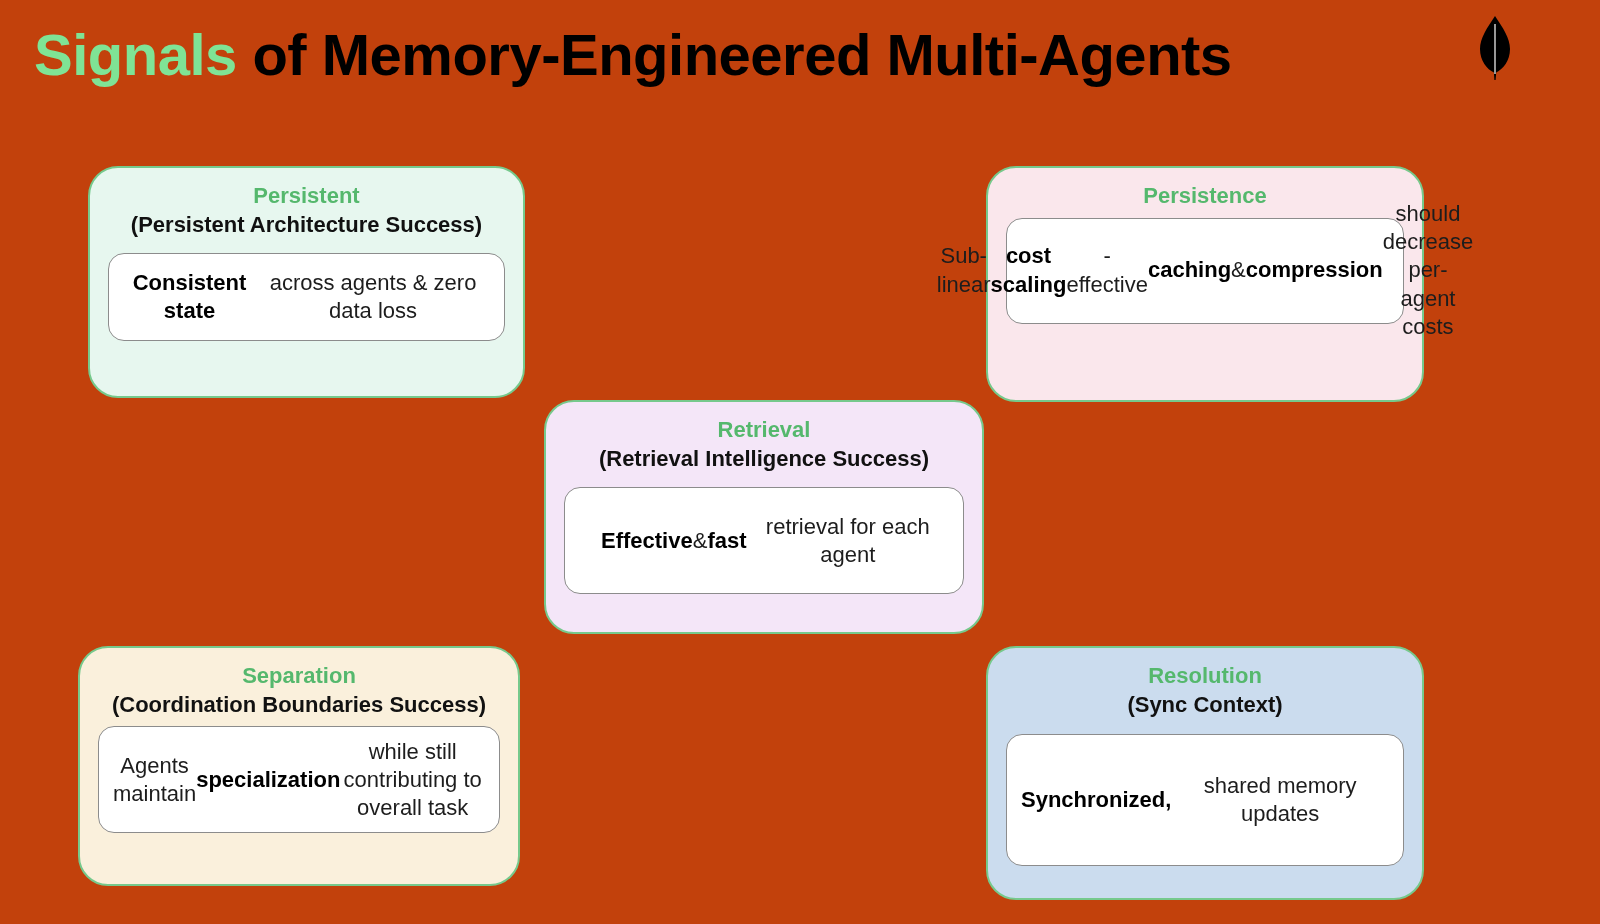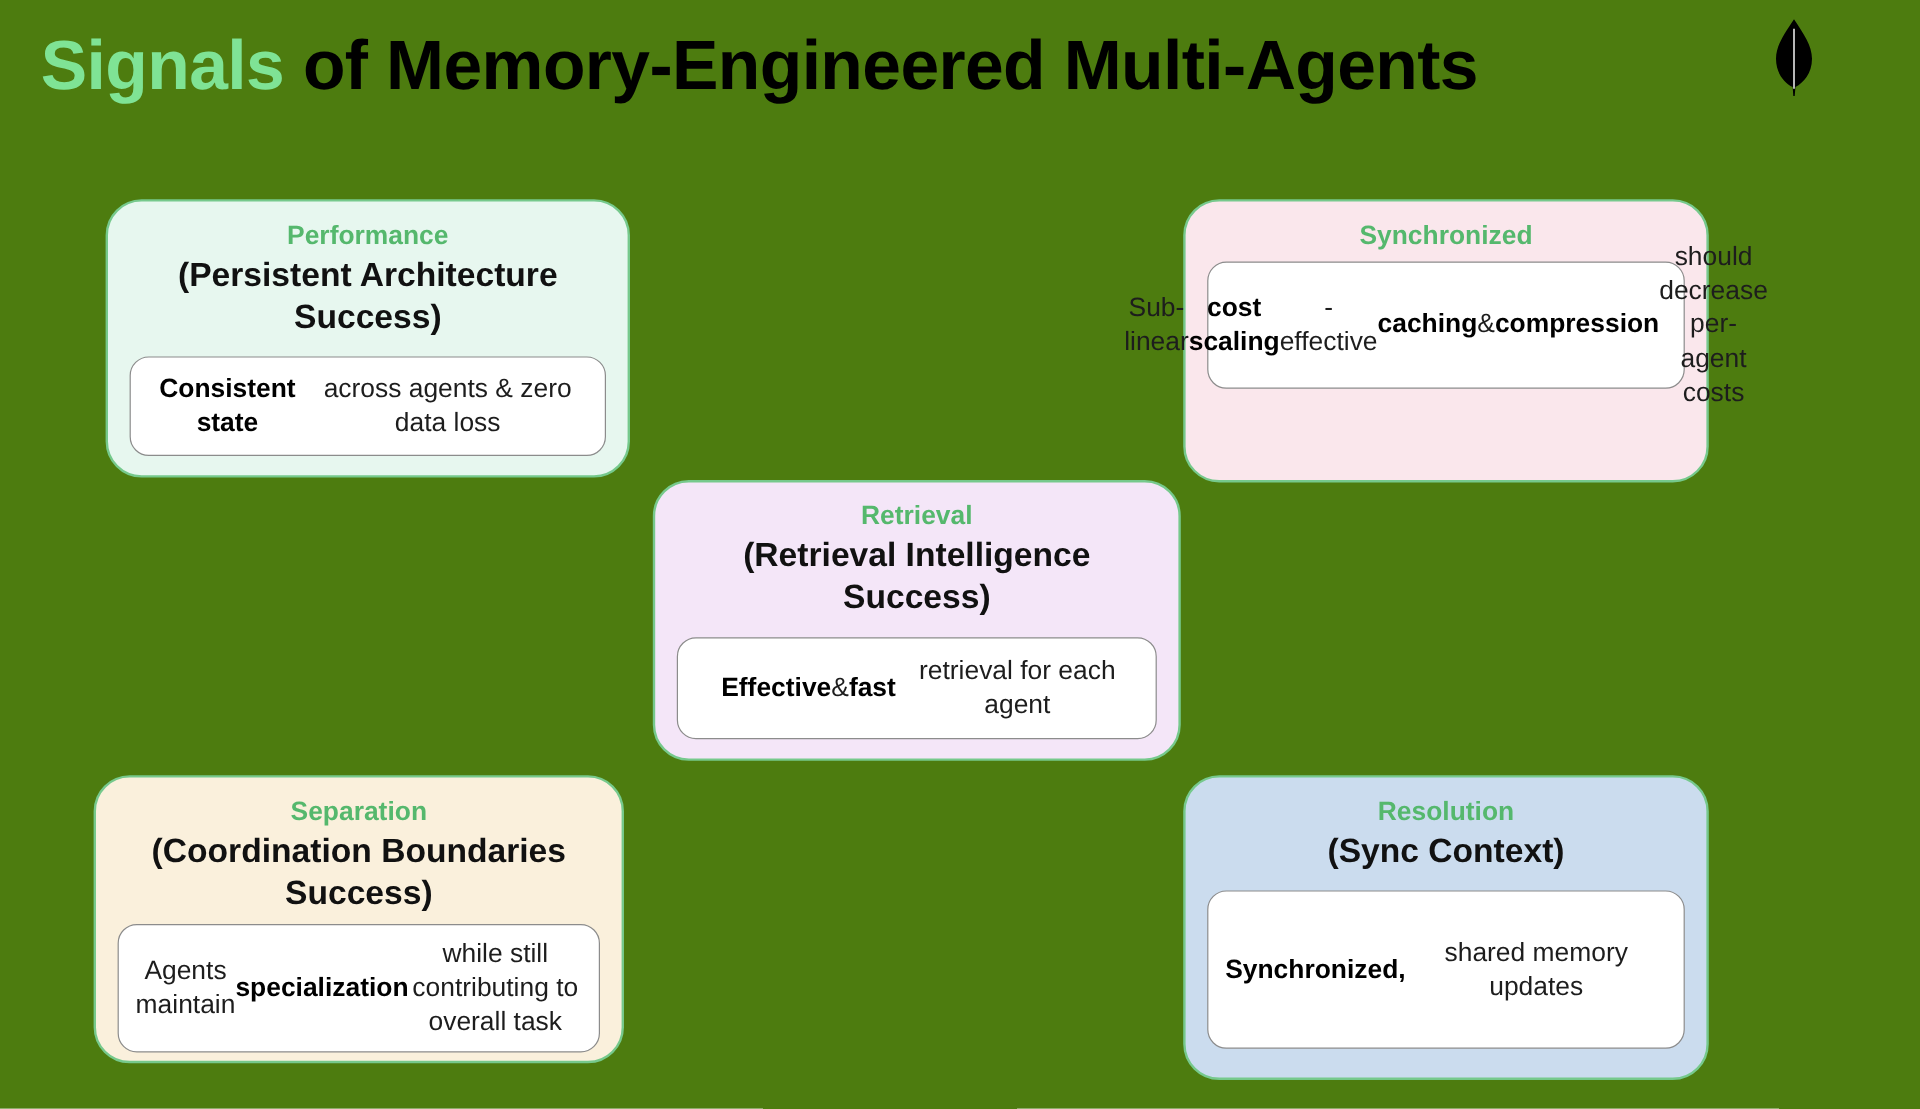--- a/index.html
+++ b/index.html
@@ -2,21 +2,21 @@
 <html><head>
 <meta charset="utf-8">
 <style>
   * { margin:0; padding:0; box-sizing:border-box; }
   html, body {
     width:1600px; height:924px;
     background:#ffffff;
     font-family:"Liberation Sans", sans-serif;
     overflow:hidden;
   }
-  .slide { position:relative; width:1600px; height:924px; background:#4d7c0f; }
+  .slide { position:relative; width:1600px; height:924px; background:#c2410c; }
 
   
   .title {
     position:absolute; left:34px; top:22px;
     font-size:58px; font-weight:700; letter-spacing:-0.5px;
     color:#000; white-space:nowrap; line-height:1.15;
   }
   .title .accent { color:#7FE395; }
 
   
@@ -29,21 +29,21 @@
     border-radius:30px;
     padding:14px 18px 16px 18px;
     display:flex; flex-direction:column; align-items:center;
   }
   .card-title {
     font-size:22px; font-weight:700;
     color:#55B86D;
     text-align:center; line-height:1.25;
   }
   .card-subtitle {
-    font-size:28px; font-weight:700;
+    font-size:22px; font-weight:700;
     color:#111; text-align:center; line-height:1.27;
     margin-top:1px;
   }
   .card-body {
     background:#ffffff;
     border:1.6px solid #8c8c8c;
     border-radius:16px;
     width:100%;
     display:flex; align-items:center; justify-content:center;
     text-align:center;
@@ -83,27 +83,27 @@
   </h1>
 
   <div class="logo">
     <svg viewBox="0 0 46 68" width="46" height="68" aria-hidden="true">
       <path d="M23 2 C31 14 38 24 38 35 C38 47 31 55 24.2 58.5 L23.6 66 L22.4 66 L21.9 58.6 C15 55.2 8 47 8 35 C8 24 15 14 23 2 Z" fill="#000000"></path>
       <path d="M23 10 L23 60" stroke="#FFFFFF" stroke-width="1.4" fill="none" opacity="0.85"></path>
     </svg>
   </div>
 
   <div class="card" id="card-persistence" style="background: rgb(231, 247, 239); border-color: rgb(118, 201, 140);">
-    <div class="card-title" style="color: rgb(85, 184, 109);">Performance</div>
+    <div class="card-title" style="color: rgb(85, 184, 109);">Persistent</div>
     <div class="card-subtitle">(Persistent Architecture Success)</div>
     <div class="card-body" style="border-color: rgb(140, 140, 140); background: rgb(255, 255, 255);"><b>Consistent state</b> across agents &amp; zero data loss</div>
   </div>
 
   <div class="card" id="card-optimization" style="background: rgb(250, 231, 236); border-color: rgb(118, 201, 140);">
-    <div class="card-title" style="color: rgb(85, 184, 109);">Synchronized</div>
+    <div class="card-title" style="color: rgb(85, 184, 109);">Persistence</div>
     <div class="card-body" style="border-color: rgb(140, 140, 140); background: rgb(255, 255, 255);">Sub-linear <b>cost scaling</b> - effective <b>caching</b> &amp; <b>compression</b> should decrease per-agent costs</div>
   </div>
 
   <div class="card" id="card-retrieval" style="background: rgb(244, 230, 248); border-color: rgb(118, 201, 140);">
     <div class="card-title" style="color: rgb(85, 184, 109);">Retrieval</div>
     <div class="card-subtitle">(Retrieval Intelligence Success)</div>
     <div class="card-body" style="border-color: rgb(140, 140, 140); background: rgb(255, 255, 255);"><b>Effective</b> &amp; <b>fast</b> retrieval for each agent</div>
   </div>
 
   <div class="card" id="card-separation" style="background: rgb(250, 240, 220); border-color: rgb(118, 201, 140);">

